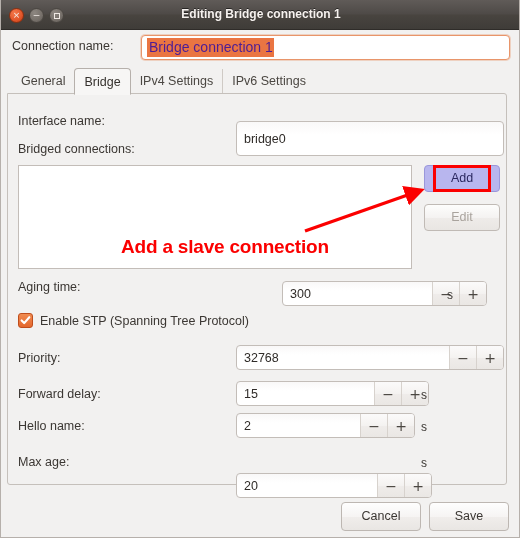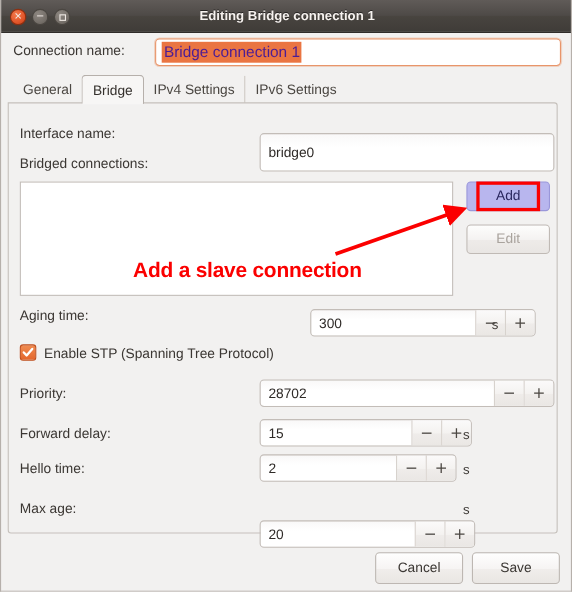--- a/index.html
+++ b/index.html
@@ -378,34 +378,34 @@
     <span class="cbox">
       <svg width="11" height="11" viewBox="0 0 11 11">
         <path d="M1.6,5.4 L4.2,8.1 L9.3,2.2" fill="none" stroke="#ffffff" stroke-width="2.1" stroke-linecap="round" stroke-linejoin="round"></path>
       </svg>
     </span>
     <span class="cblabel">Enable STP (Spanning Tree Protocol)</span>
   </div>
 
   <div class="flabel" style="left:17px; top:351px;">Priority:</div>
   <div class="spin" style="left:235px; top:345px; width:268px; height:25px;">
-    <div class="sval">28702</div>
+    <div class="sval">32768</div>
     <div class="sbtnx">−</div>
     <div class="sbtnx">+</div>
   </div>
 
   <div class="flabel" style="left:17px; top:387px;">Forward delay:</div>
   <div class="spin" style="left:235px; top:381px; width:193px; height:25px;">
     <div class="sval">15</div>
     <div class="sbtnx">−</div>
     <div class="sbtnx">+</div>
   </div>
   <div class="unit" style="left:420px; top:388px;">s</div>
 
-  <div class="flabel" style="left:17px; top:419px;">Hello time:</div>
+  <div class="flabel" style="left:17px; top:419px;">Hello name:</div>
   <div class="spin" style="left:235px; top:413px; width:179px; height:25px;">
     <div class="sval">2</div>
     <div class="sbtnx">−</div>
     <div class="sbtnx">+</div>
   </div>
   <div class="unit" style="left:420px; top:420px;">s</div>
 
   <div class="flabel" style="left:17px; top:455px;">Max age:</div>
   <div class="spin" style="left:235px; top:431px; width:196px; height:25px;margin-top:42px;">
     <div class="sval">20</div>

